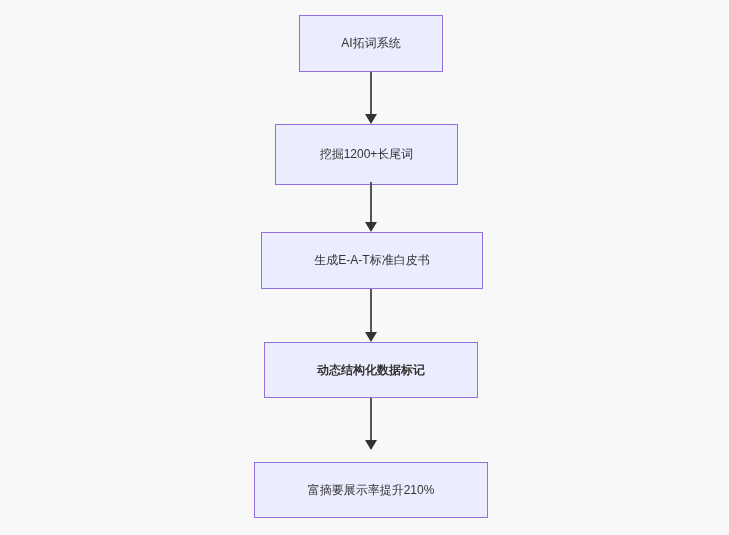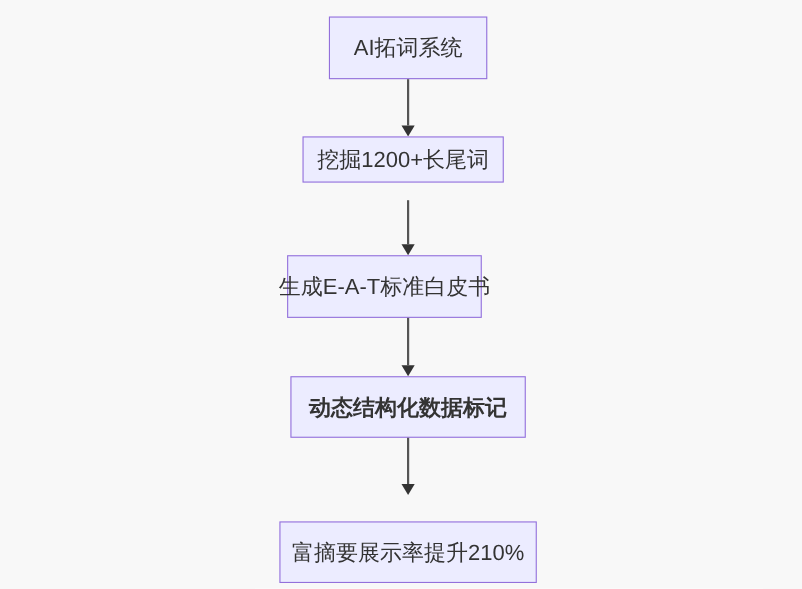--- a/index.html
+++ b/index.html
@@ -13,32 +13,32 @@
     background: #f8f8f8;
     overflow: hidden;
     font-family: "Liberation Sans", "DejaVu Sans", sans-serif;
   }
   .node {
     position: absolute;
     box-sizing: border-box;
     background: #ECECFF;
     border: 1px solid #9370DB;
     color: #333333;
-    font-size: 20px;
+    font-size: 12px;
     display: flex;
     align-items: center;
     justify-content: center;
     text-align: center;
     white-space: nowrap;
   }
   .node-1 { left: 299px; top: 15px;  width: 144px; height: 57px; }
-  .node-2 { left: 275px; top: 124px; width: 183px; height: 42px; }
-  .node-3 { left: 261px; top: 232px; width: 177px; height: 57px; }
+  .node-2 { left: 275px; top: 124px; width: 183px; height: 61px; }
+  .node-3 { left: 261px; top: 232px; width: 222px; height: 57px; }
   .node-4 { left: 264px; top: 342px; width: 214px; height: 56px; font-weight: bold; }
-  .node-5 { left: 254px; top: 474px; width: 234px; height: 56px; }
+  .node-5 { left: 254px; top: 462px; width: 234px; height: 56px; }
 
   .edge {
     position: absolute;
     left: 364px;          
     width: 14px;
     display: flex;
     flex-direction: column;
     align-items: center;
   }
   .edge-1 { top: 72px;  height: 52px; }

